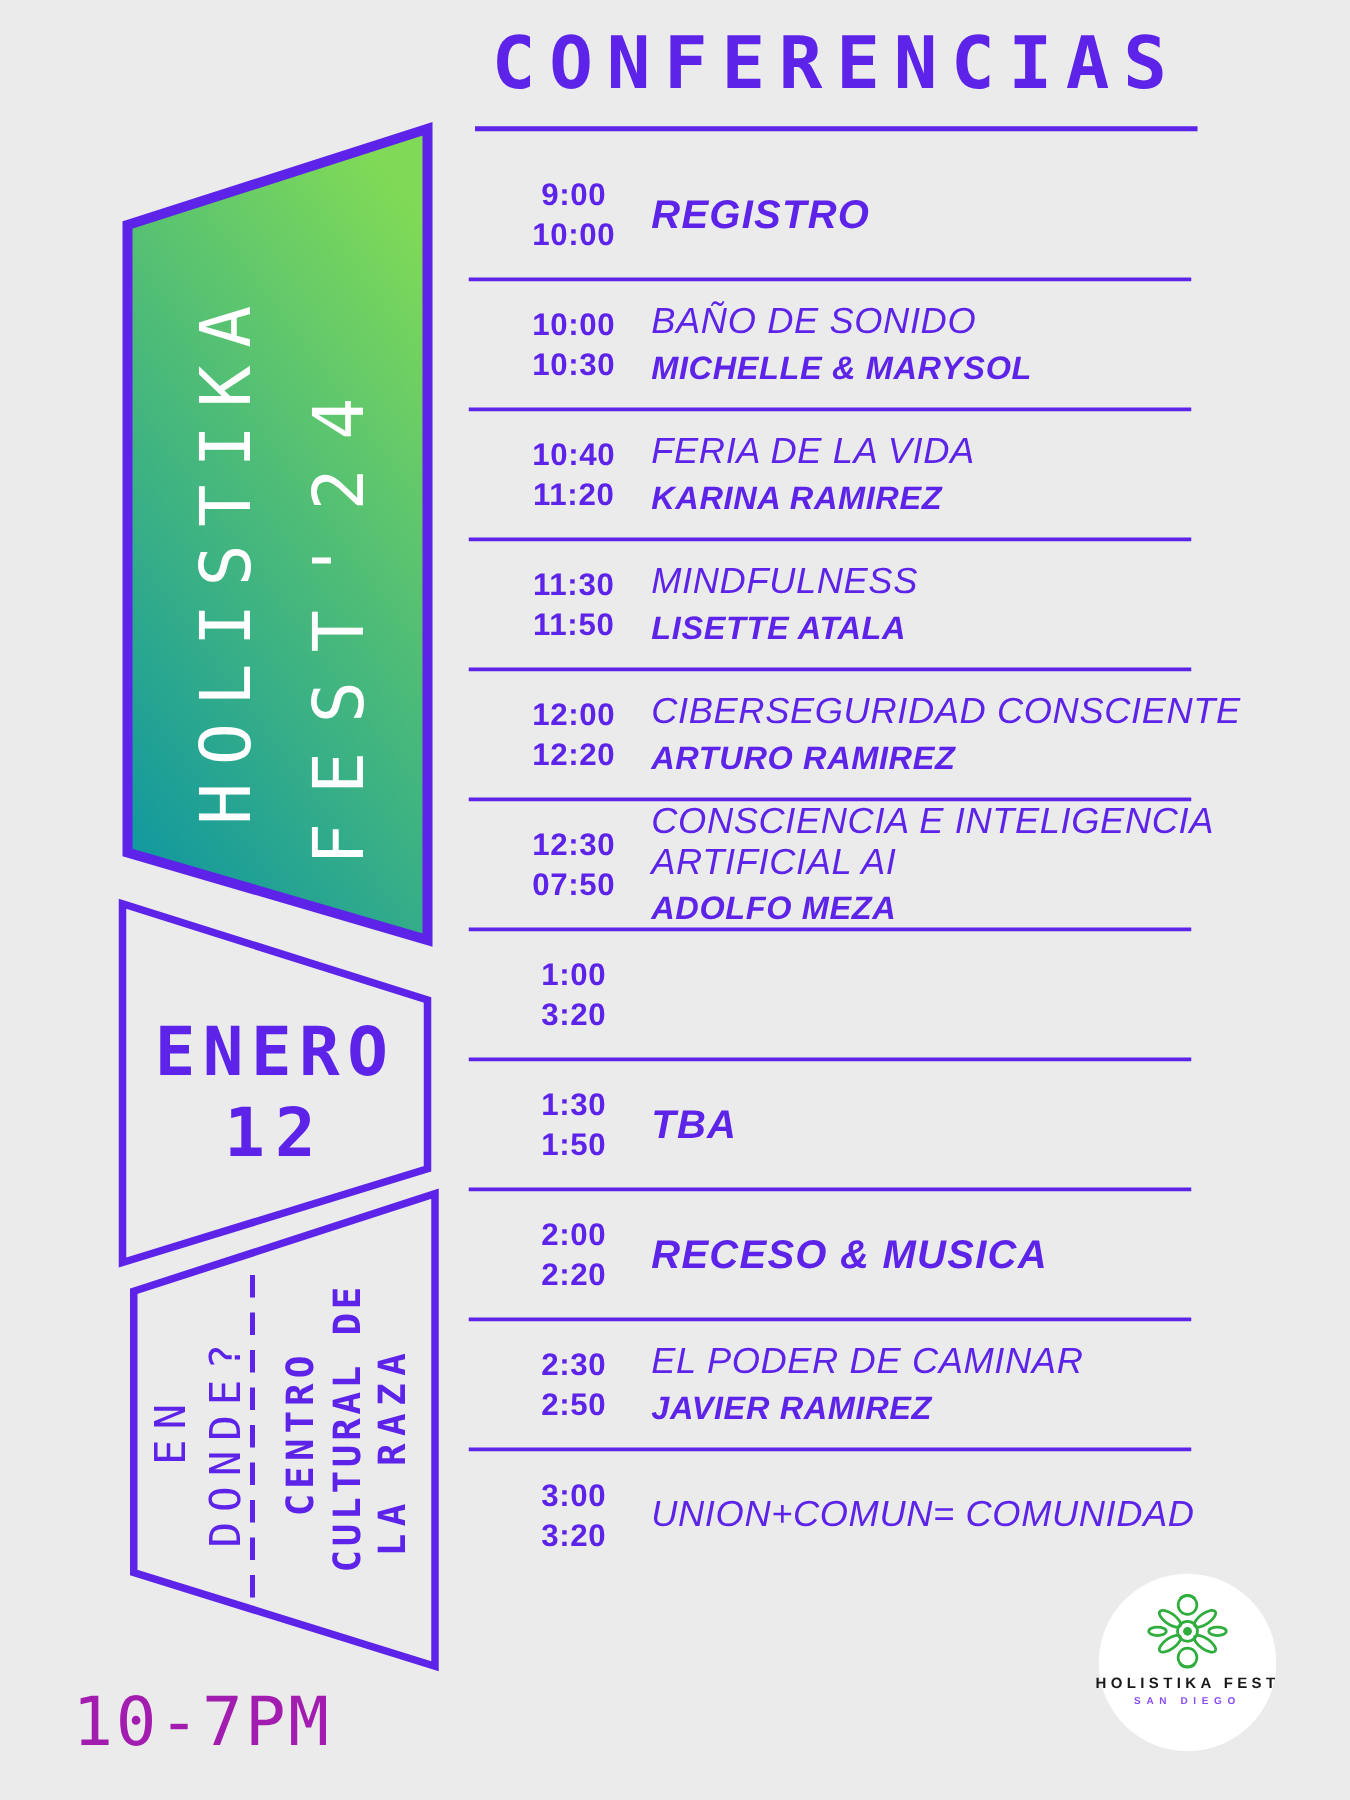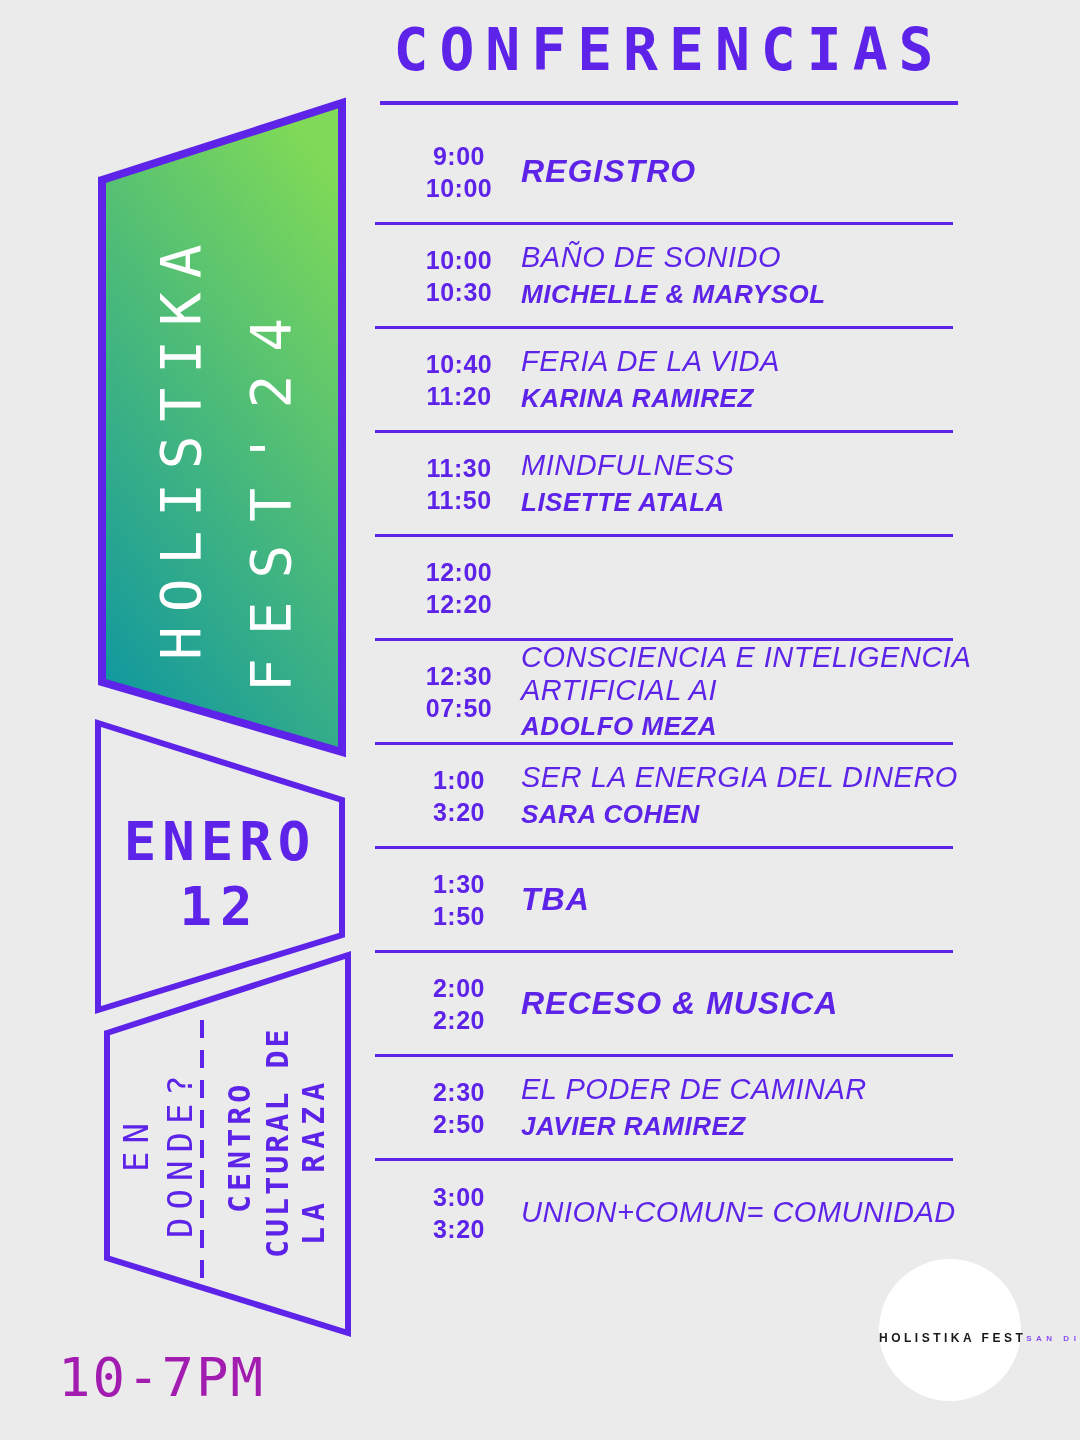--- a/index.html
+++ b/index.html
@@ -37,21 +37,21 @@
   .date-month{font-size:54px;letter-spacing:6px;}
   .date-day{font-size:54px;letter-spacing:8px;}
 
   
   .hours{position:absolute;left:58px;top:1346px;
          font-family:"DejaVu Sans Mono",monospace;font-weight:normal;
          font-size:54px;letter-spacing:2px;color:#a21caf;white-space:nowrap;}
 
   
   .logo{position:absolute;left:879px;top:1259px;width:142px;height:142px;border-radius:50%;
-        background:#ffffff;display:flex;flex-direction:row;align-items:center;
+        background:#ffffff;display:flex;flex-direction:column;align-items:center;
         justify-content:flex-start;padding-top:14px;box-sizing:border-box;}
   .logo-name{font-size:12px;font-weight:bold;letter-spacing:3.5px;color:#191919;
              margin-top:2px;white-space:nowrap;}
   .logo-city{font-size:8px;font-weight:bold;letter-spacing:4.5px;color:#8a4df5;
              margin-top:3px;white-space:nowrap;}
 </style>
 </head>
 <body>
 
 <div class="canvas">
@@ -132,42 +132,42 @@
         <div class="stitle">MINDFULNESS</div>
         <div class="speaker">LISETTE ATALA</div>
       </div>
     </div>
 
     <div class="row">
       <div class="time">
         <div>12:00</div>
         <div>12:20</div>
       </div>
+      <div class="content">
+        <div class="stitle">CIBERSEGURIDAD CONSCIENTE</div>
+        <div class="speaker">ARTURO RAMIREZ</div>
+      </div>
     </div>
 
     <div class="row">
       <div class="time">
         <div>12:30</div>
         <div>07:50</div>
       </div>
       <div class="content">
         <div class="stitle">CONSCIENCIA E INTELIGENCIA
 ARTIFICIAL AI</div>
         <div class="speaker">ADOLFO MEZA</div>
       </div>
     </div>
 
     <div class="row">
       <div class="time">
         <div>1:00</div>
         <div>3:20</div>
-      </div>
-      <div class="content">
-        <div class="stitle">SER LA ENERGIA DEL DINERO</div>
-        <div class="speaker">SARA COHEN</div>
       </div>
     </div>
 
     <div class="row bold">
       <div class="time">
         <div>1:30</div>
         <div>1:50</div>
       </div>
       <div class="content">
         <div class="stitle">TBA</div>

